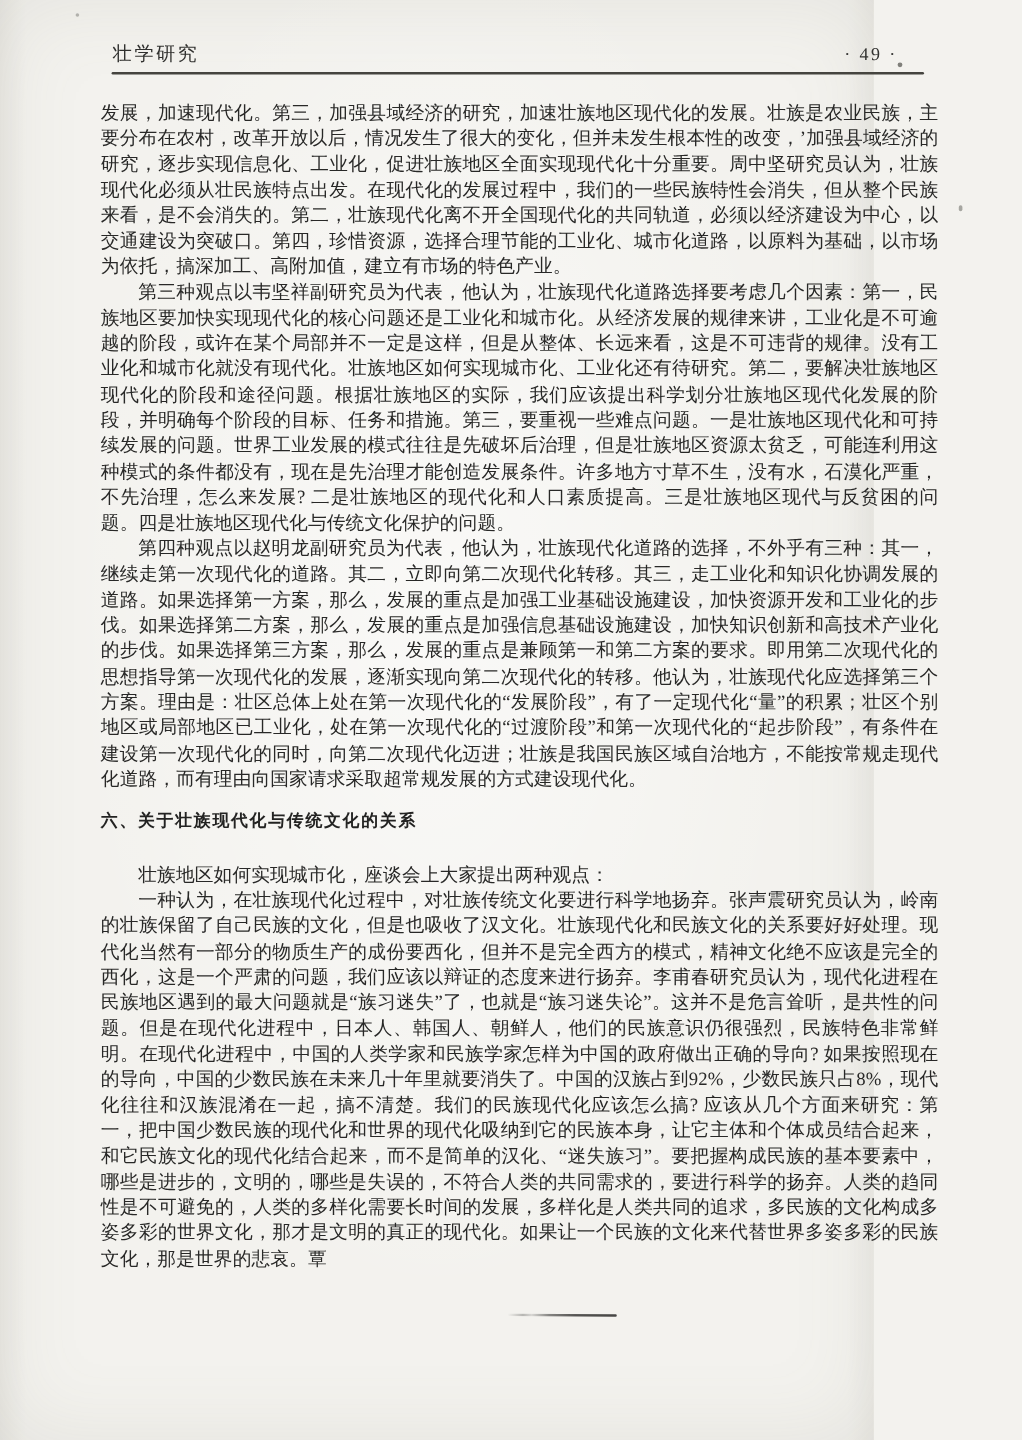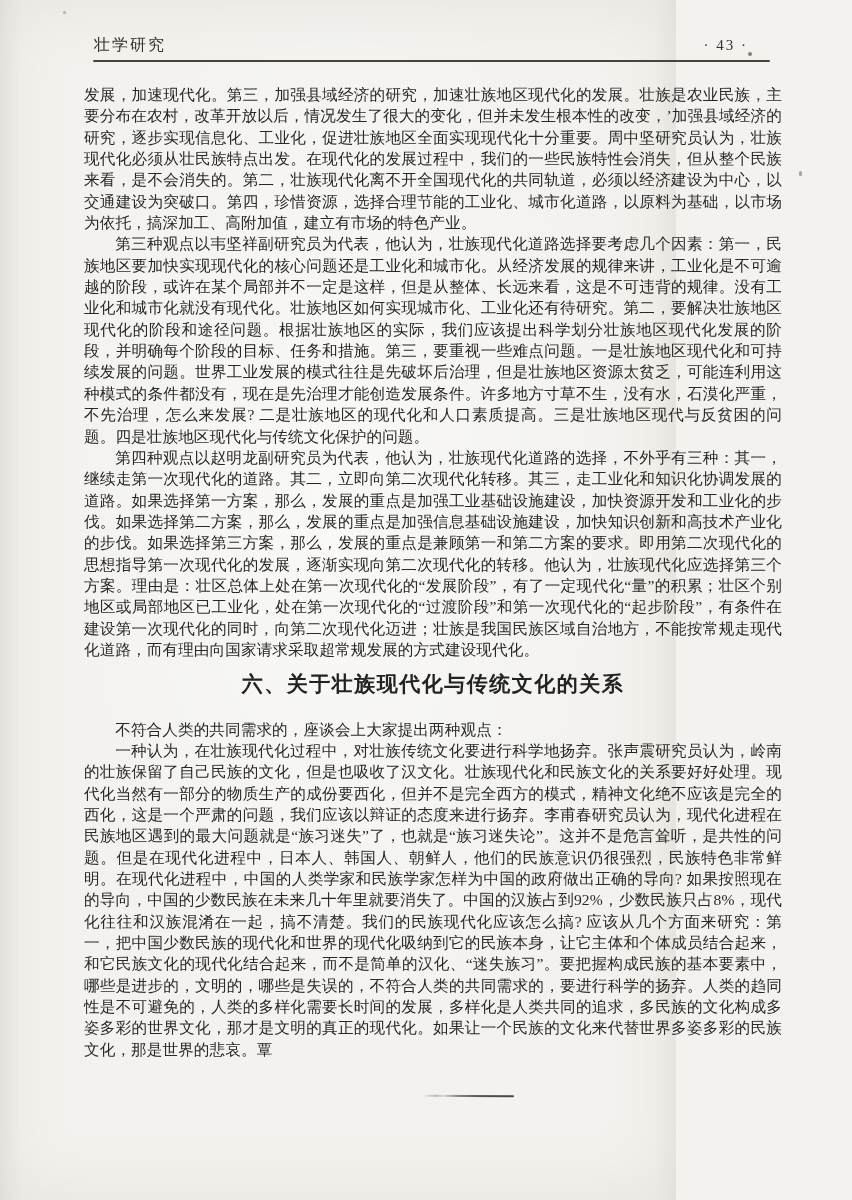--- a/index.html
+++ b/index.html
@@ -5,21 +5,21 @@
   html, body {
     margin: 0;
     padding: 0;
     width: 852px;
     height: 1200px;
     background: #f3f2ee;
     overflow: hidden;
   }
   .page {
     position: relative;
-    width: 676px;
+    width: 728px;
     height: 1200px;
     background:
       radial-gradient(ellipse at 50% 42%, rgba(255,255,255,0.55) 0%, rgba(255,255,255,0) 60%),
       linear-gradient(to right, rgba(150,145,135,0.10) 0%, rgba(150,145,135,0) 3%, rgba(150,145,135,0) 97%, rgba(150,145,135,0.08) 100%),
       #f3f2ee;
     box-shadow: inset 0 0 70px rgba(125,120,108,0.12);
     font-family: "Liberation Serif", "DejaVu Serif", serif;
     color: #2b2b2b;
   }
   .page-header {
@@ -64,23 +64,23 @@
     letter-spacing: 0.1px;
   }
   .article-body p {
     margin: 0;
   }
   .body-para.indented {
     text-indent: 2em;
   }
   .section-heading {
     margin: 14px 0 23px 0;
-    font-size: 21px;
+    font-size: 14px;
     font-weight: 700;
-    text-align: center;
+    text-align: left;
     letter-spacing: 1.5px;
     color: #232322;
     text-indent: 0;
   }
   
   .scan-smudge {
     position: absolute;
     left: 423px;
     top: 1095px;
     width: 91px;
@@ -105,36 +105,36 @@
   .speck-c { left: 799px; top: 171px; width: 3px; height: 5px; opacity: 0.5;  border-radius: 2px; }
   .speck-d { left: 63px;  top: 11px;  width: 3px; height: 3px; opacity: 0.4; }
 </style>
 </head>
 <body>
 
 <div class="page">
 
   <header class="page-header">
     <span class="journal-title">壮学研究</span>
-    <span class="page-number">· 43 ·</span>
+    <span class="page-number">· 49 ·</span>
   </header>
 
   <div class="header-rule"></div>
 
   <main class="article-body">
 
     <p class="body-para">发展，加速现代化。第三，加强县域经济的研究，加速壮族地区现代化的发展。壮族是农业民族，主要分布在农村，改革开放以后，情况发生了很大的变化，但并未发生根本性的改变，’加强县域经济的研究，逐步实现信息化、工业化，促进壮族地区全面实现现代化十分重要。周中坚研究员认为，壮族现代化必须从壮民族特点出发。在现代化的发展过程中，我们的一些民族特性会消失，但从整个民族来看，是不会消失的。第二，壮族现代化离不开全国现代化的共同轨道，必须以经济建设为中心，以交通建设为突破口。第四，珍惜资源，选择合理节能的工业化、城市化道路，以原料为基础，以市场为依托，搞深加工、高附加值，建立有市场的特色产业。</p>
 
     <p class="body-para indented">第三种观点以韦坚祥副研究员为代表，他认为，壮族现代化道路选择要考虑几个因素：第一，民族地区要加快实现现代化的核心问题还是工业化和城市化。从经济发展的规律来讲，工业化是不可逾越的阶段，或许在某个局部并不一定是这样，但是从整体、长远来看，这是不可违背的规律。没有工业化和城市化就没有现代化。壮族地区如何实现城市化、工业化还有待研究。第二，要解决壮族地区现代化的阶段和途径问题。根据壮族地区的实际，我们应该提出科学划分壮族地区现代化发展的阶段，并明确每个阶段的目标、任务和措施。第三，要重视一些难点问题。一是壮族地区现代化和可持续发展的问题。世界工业发展的模式往往是先破坏后治理，但是壮族地区资源太贫乏，可能连利用这种模式的条件都没有，现在是先治理才能创造发展条件。许多地方寸草不生，没有水，石漠化严重，不先治理，怎么来发展? 二是壮族地区的现代化和人口素质提高。三是壮族地区现代与反贫困的问题。四是壮族地区现代化与传统文化保护的问题。</p>
 
     <p class="body-para indented">第四种观点以赵明龙副研究员为代表，他认为，壮族现代化道路的选择，不外乎有三种：其一，继续走第一次现代化的道路。其二，立即向第二次现代化转移。其三，走工业化和知识化协调发展的道路。如果选择第一方案，那么，发展的重点是加强工业基础设施建设，加快资源开发和工业化的步伐。如果选择第二方案，那么，发展的重点是加强信息基础设施建设，加快知识创新和高技术产业化的步伐。如果选择第三方案，那么，发展的重点是兼顾第一和第二方案的要求。即用第二次现代化的思想指导第一次现代化的发展，逐渐实现向第二次现代化的转移。他认为，壮族现代化应选择第三个方案。理由是：壮区总体上处在第一次现代化的“发展阶段”，有了一定现代化“量”的积累；壮区个别地区或局部地区已工业化，处在第一次现代化的“过渡阶段”和第一次现代化的“起步阶段”，有条件在建设第一次现代化的同时，向第二次现代化迈进；壮族是我国民族区域自治地方，不能按常规走现代化道路，而有理由向国家请求采取超常规发展的方式建设现代化。</p>
 
     <h2 class="section-heading">六、关于壮族现代化与传统文化的关系</h2>
 
-    <p class="body-para indented">不符合人类的共同需求的，座谈会上大家提出两种观点：</p>
+    <p class="body-para indented">壮族地区如何实现城市化，座谈会上大家提出两种观点：</p>
 
     <p class="body-para indented">一种认为，在壮族现代化过程中，对壮族传统文化要进行科学地扬弃。张声震研究员认为，岭南的壮族保留了自己民族的文化，但是也吸收了汉文化。壮族现代化和民族文化的关系要好好处理。现代化当然有一部分的物质生产的成份要西化，但并不是完全西方的模式，精神文化绝不应该是完全的西化，这是一个严肃的问题，我们应该以辩证的态度来进行扬弃。李甫春研究员认为，现代化进程在民族地区遇到的最大问题就是“族习迷失”了，也就是“族习迷失论”。这并不是危言耸听，是共性的问题。但是在现代化进程中，日本人、韩国人、朝鲜人，他们的民族意识仍很强烈，民族特色非常鲜明。在现代化进程中，中国的人类学家和民族学家怎样为中国的政府做出正确的导向? 如果按照现在的导向，中国的少数民族在未来几十年里就要消失了。中国的汉族占到92%，少数民族只占8%，现代化往往和汉族混淆在一起，搞不清楚。我们的民族现代化应该怎么搞? 应该从几个方面来研究：第一，把中国少数民族的现代化和世界的现代化吸纳到它的民族本身，让它主体和个体成员结合起来，和它民族文化的现代化结合起来，而不是简单的汉化、“迷失族习”。要把握构成民族的基本要素中，哪些是进步的，文明的，哪些是失误的，不符合人类的共同需求的，要进行科学的扬弃。人类的趋同性是不可避免的，人类的多样化需要长时间的发展，多样化是人类共同的追求，多民族的文化构成多姿多彩的世界文化，那才是文明的真正的现代化。如果让一个民族的文化来代替世界多姿多彩的民族文化，那是世界的悲哀。覃</p>
 
   </main>
 
   <div class="scan-smudge"></div>
   <div class="scan-speck speck-a"></div>
   <div class="scan-speck speck-b"></div>
   <div class="scan-speck speck-c"></div>
   <div class="scan-speck speck-d"></div>

